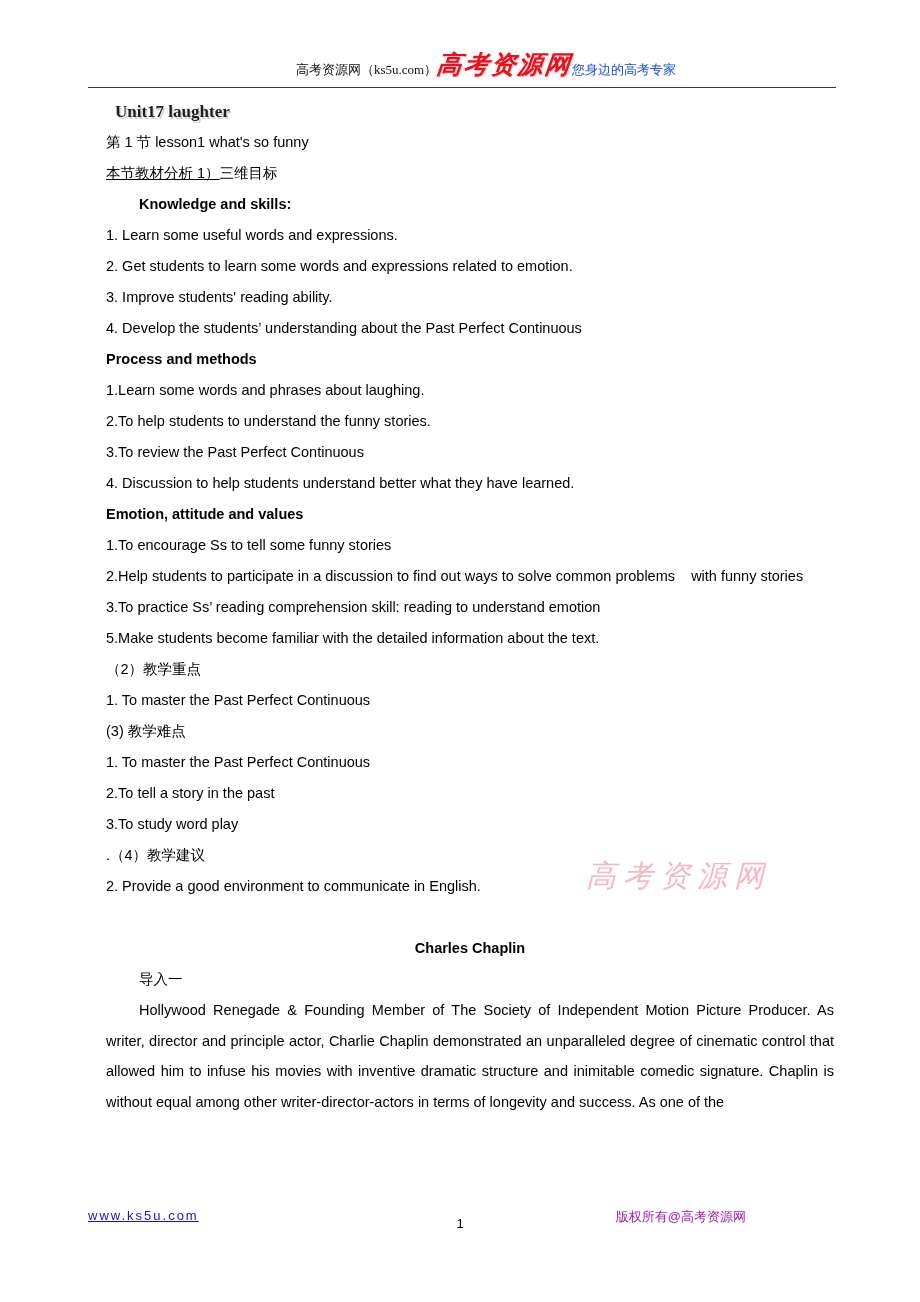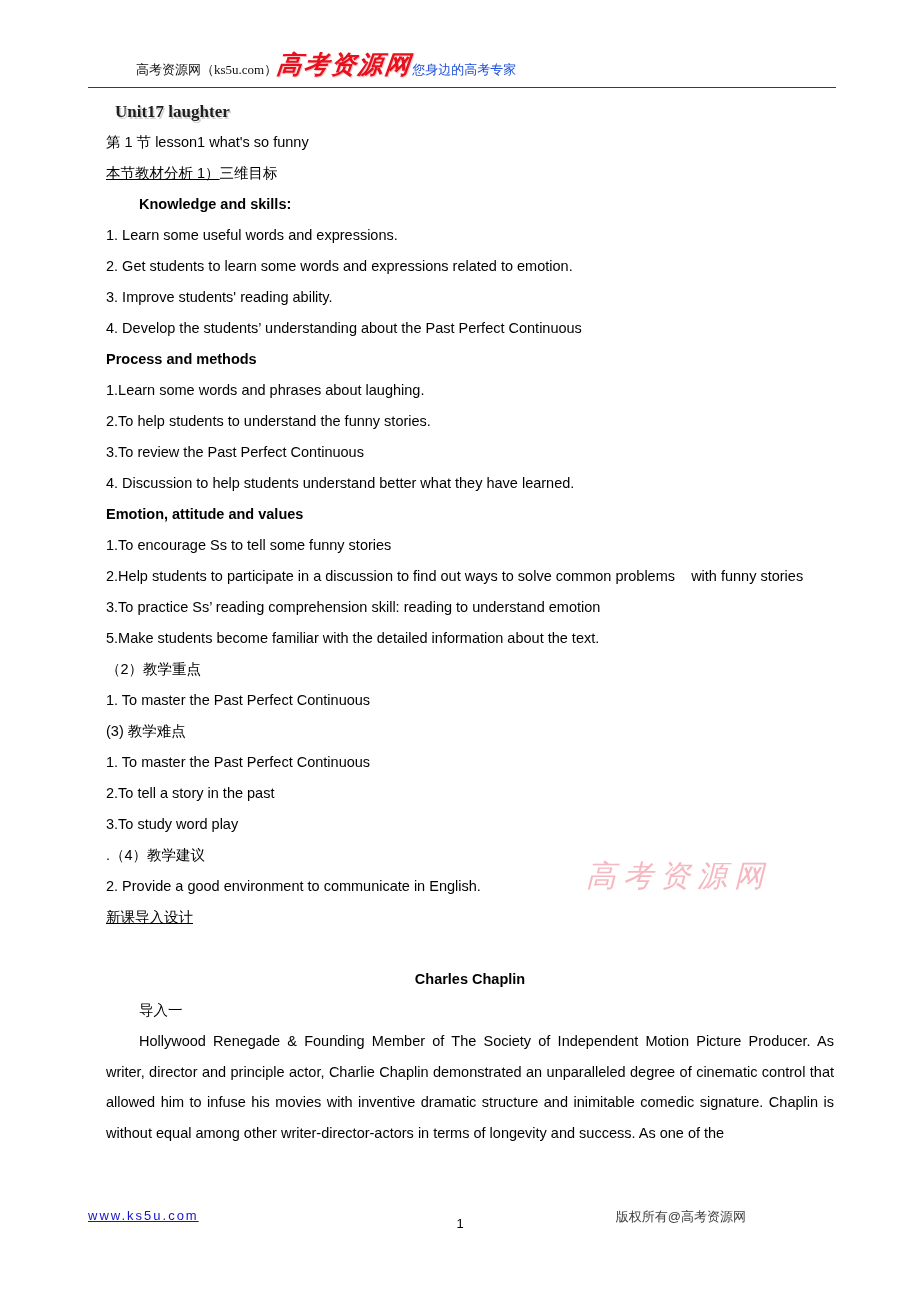--- a/index.html
+++ b/index.html
@@ -3,21 +3,21 @@
 <meta charset="utf-8">
 <style>
   * { margin:0; padding:0; box-sizing:border-box; }
   html,body { background:#ffffff; }
   .page {
     position:relative; width:920px; height:1302px; background:#ffffff;
     font-family:"Liberation Sans", sans-serif; color:#000; overflow:hidden;
   }
   
   .header { position:absolute; top:0; left:88px; right:84px; height:88px; border-bottom:1px solid #3a3a3a; }
-  .header-inner { display:flex; justify-content:flex-start; align-items:flex-end; height:100%; padding-bottom:8px; }
+  .header-inner { display:flex; justify-content:center; align-items:flex-end; height:100%; padding-bottom:8px; }
   .header-left { margin-left:48px; font-size:13px; font-family:"Liberation Serif", serif; color:#111; }
   .logo {
     color:#e8101c; font-size:25px; font-weight:bold; font-style:italic;
     font-family:"Liberation Serif", serif; transform:skewX(-6deg);
     text-shadow:1px 1px 0 rgba(232,16,28,0.25); letter-spacing:2px; margin-bottom:-2px;
   }
   .header-right { font-size:13px; font-family:Liberation Serif, serif; color:#1d4ed8;margin-top:43px; }
   
   .content { position:absolute; top:88px; left:88px; width:746px; padding-top:8px; }
   .line { font-size:14.5px; line-height:31px; min-height:31px; white-space:pre-wrap;margin-left:18px; }
@@ -34,21 +34,21 @@
   
   .watermark {
     position:absolute; left:586px; top:856px; color:rgba(236,125,140,0.55);
     font-size:30px; font-family:"Liberation Serif", serif; font-style:italic;
     letter-spacing:7px; pointer-events:none; user-select:none;
   }
   
   .footer { position:absolute; top:1208px; left:88px; right:88px; height:30px; font-size:13px; }
   .footer-left { position:absolute; left:0; top:0; color:#1414cc; text-decoration:underline; letter-spacing:2px; cursor:pointer; }
   .footer-page { position:absolute; left:0; right:0; top:8px; text-align:center; font-size:13px; color:#000; }
-  .footer-right { position:absolute; right:86px; top:0; color:#404040; cursor:pointer; }
+  .footer-right { position:absolute; right:86px; top:0; color:#a21caf; cursor:pointer; }
 </style>
 </head>
 <body>
 
 <div class="page">
 
   <div class="header">
     <div class="header-inner">
       <span class="header-left">高考资源网（ks5u.com）</span>
       <span class="logo">高考资源网</span>
@@ -76,21 +76,20 @@
       <div class="line normal">3.To practice Ss’ reading comprehension skill: reading to understand emotion</div>
       <div class="line normal">5.Make students become familiar with the detailed information about the text.</div>
       <div class="line normal">（2）教学重点</div>
       <div class="line normal">1. To master the Past Perfect Continuous</div>
       <div class="line normal">(3) 教学难点</div>
       <div class="line normal">1. To master the Past Perfect Continuous</div>
       <div class="line normal">2.To tell a story in the past</div>
       <div class="line normal">3.To study word play</div>
       <div class="line normal">.（4）教学建议</div>
       <div class="line normal">2. Provide a good environment to communicate in English.</div>
-      <div class="line normal"><span class="u">新课导入设计</span><span></span></div>
       <div class="line blank">&nbsp;</div>
       <div class="line center-bold">Charles Chaplin</div>
       <div class="line indent">导入一</div>
       <div class="line para">Hollywood Renegade &amp; Founding Member of The Society of Independent Motion Picture Producer. As writer, director and principle actor, Charlie Chaplin demonstrated an unparalleled degree of cinematic control that allowed him to infuse his movies with inventive dramatic structure and inimitable comedic signature. Chaplin is without equal among other writer-director-actors in terms of longevity and success. As one of the</div>
     </div>
 
   <div class="watermark">高考资源网</div>
 
   <div class="footer">
     <span class="footer-left">www.ks5u.com</span>

